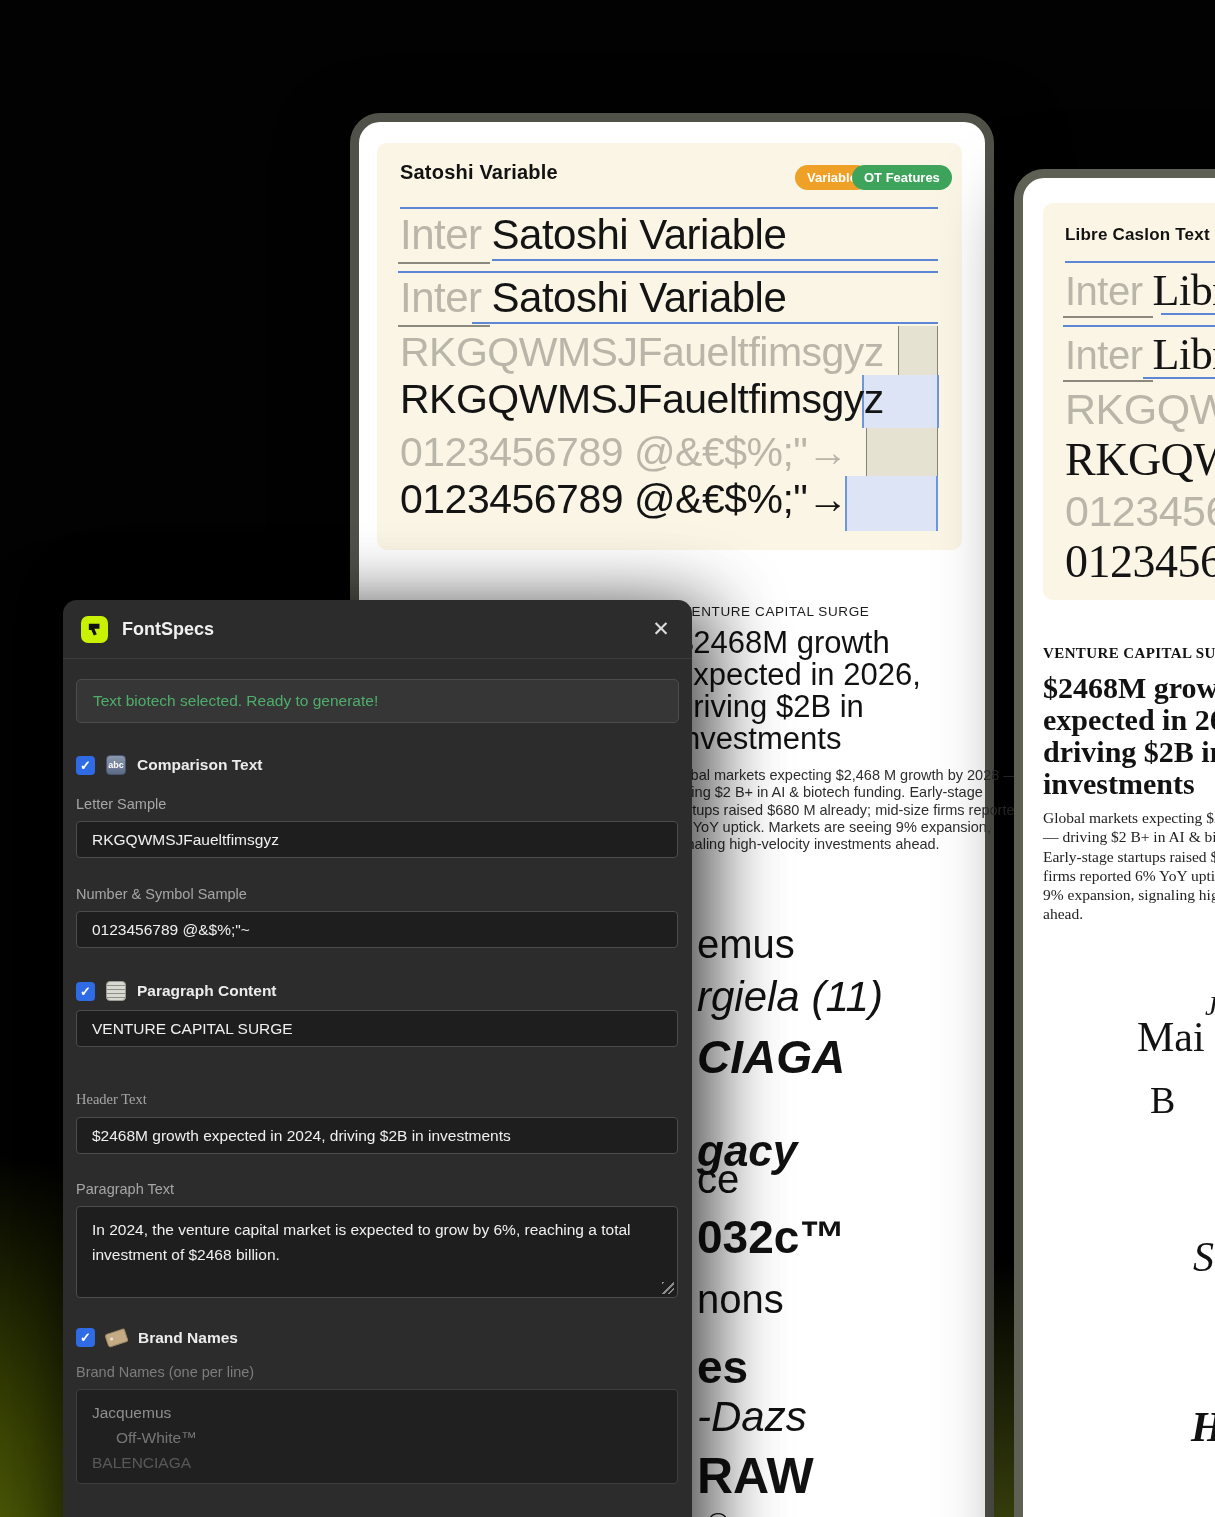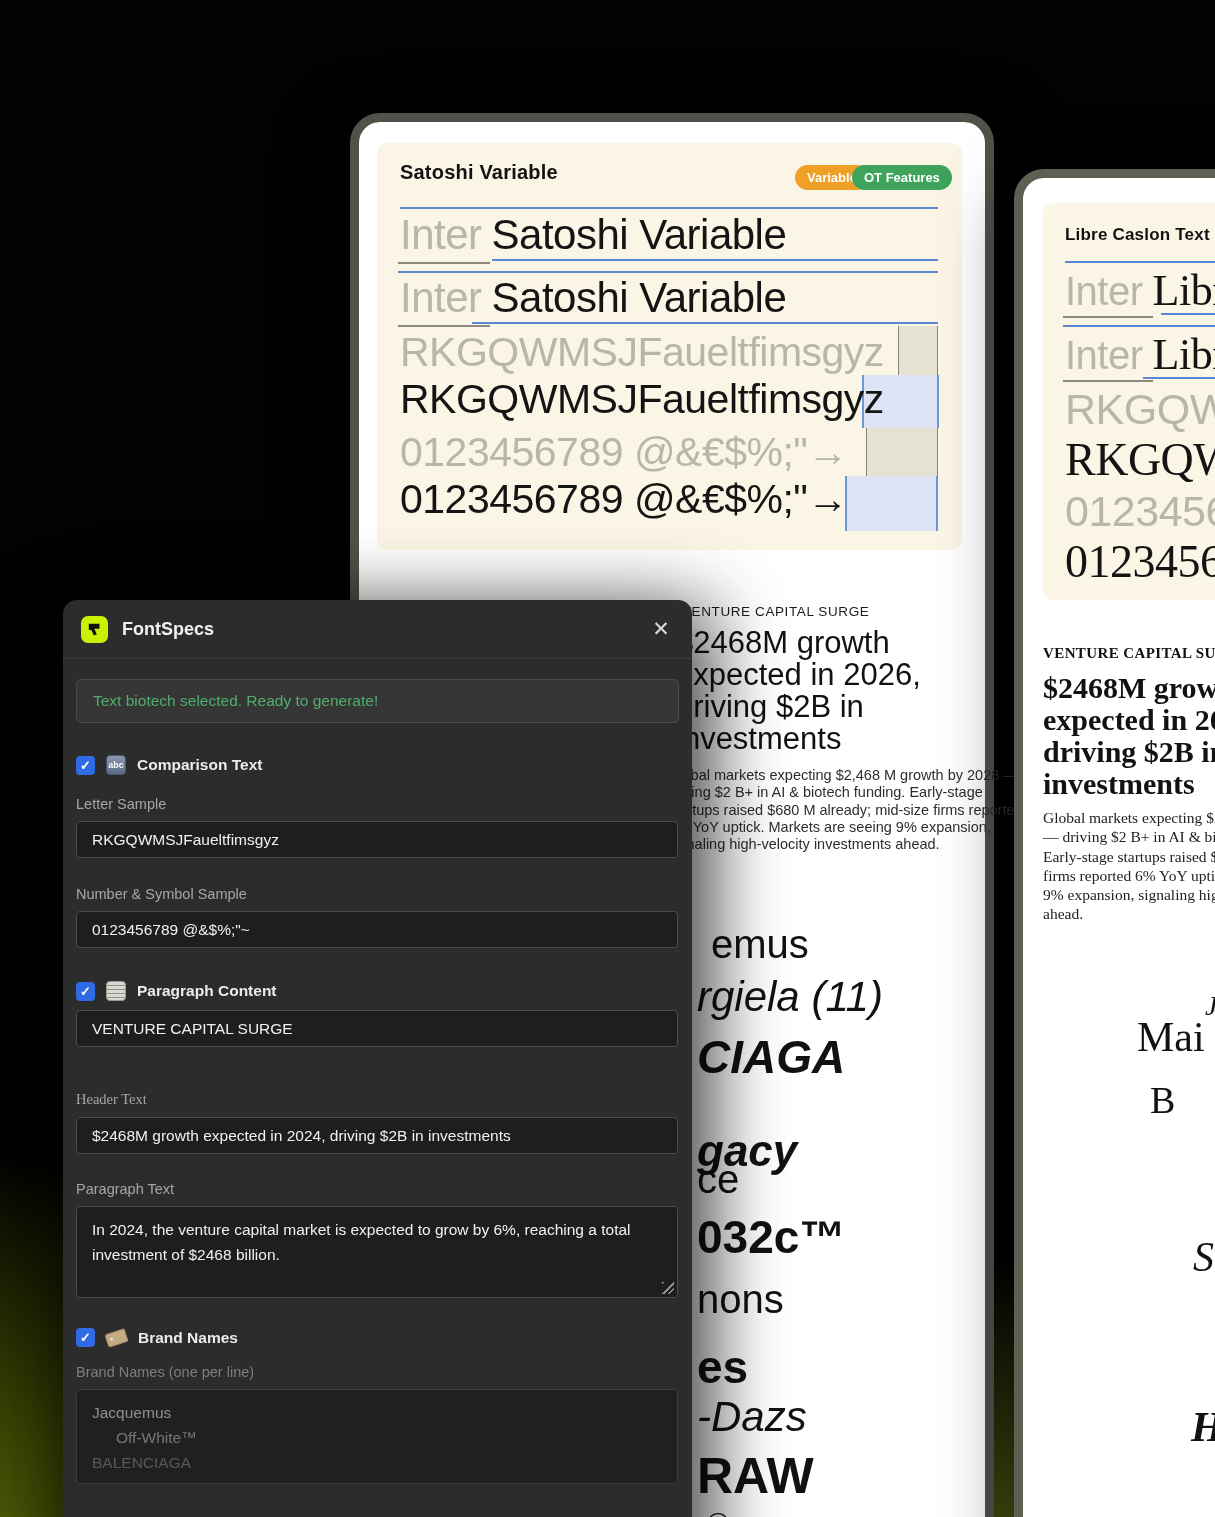--- a/index.html
+++ b/index.html
@@ -131,21 +131,21 @@
     <div>investments</div>
   </div>
   <div class="art-para" style="left:309px;top:645px;">
     <div>Global markets expecting $2,468 M growth by 2028 —</div>
     <div>driving $2 B+ in AI &amp; biotech funding. Early-stage</div>
     <div>startups raised $680 M already; mid-size firms reported</div>
     <div>6% YoY uptick. Markets are seeing 9% expansion,</div>
     <div>signaling high-velocity investments ahead.</div>
   </div>
 
-  <div class="brand-frag f-light" style="left:352px;top:800px;">emus</div>
+  <div class="brand-frag f-light" style="left:338px;top:800px;">emus</div>
   <div class="brand-frag f-italic" style="left:338px;top:851px;">rgiela (11)</div>
   <div class="brand-frag f-heavy-italic" style="left:338px;top:908px;">CIAGA</div>
   <div class="brand-frag f-bold-italic" style="left:338px;top:976px;">gacy</div>
   <div class="brand-frag f-light" style="left:338px;top:1035px;">ce</div>
   <div class="brand-frag f-heavy" style="left:338px;top:1088px;">032c™</div>
   <div class="brand-frag f-light" style="left:338px;top:1155px;">nons</div>
   <div class="brand-frag f-heavy" style="left:338px;top:1218px;">es</div>
   <div class="brand-frag f-italic" style="left:338px;top:1271px;">-Dazs</div>
   <div class="brand-frag f-raw" style="left:338px;top:1325px;">RAW</div>
   <div class="brand-frag f-light" style="left:348px;top:1385px;font-size:30px;">®</div>

